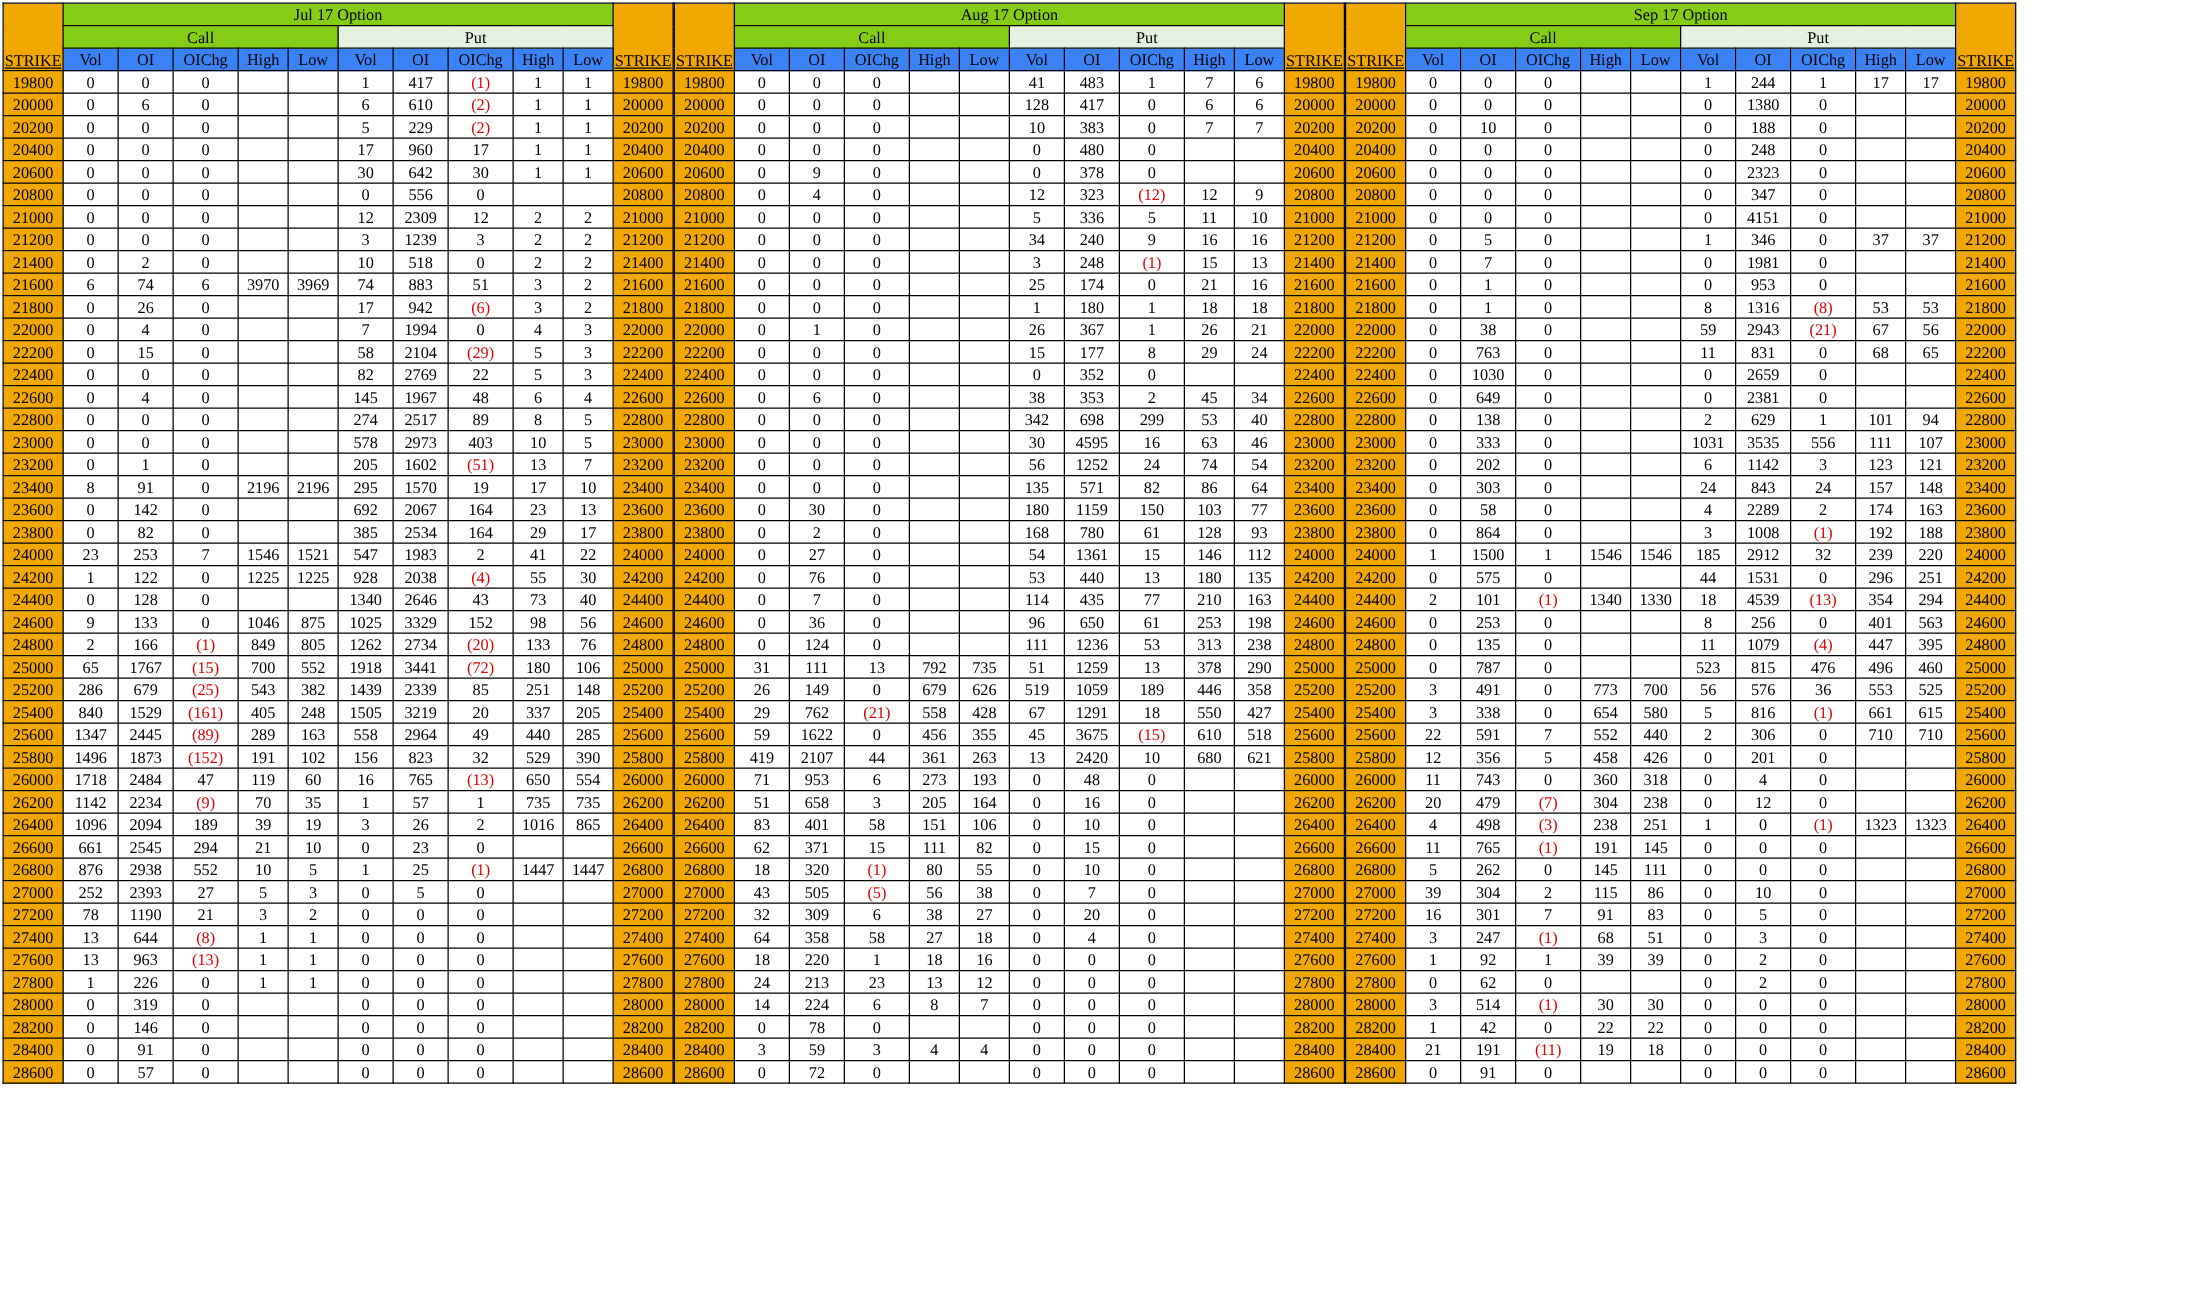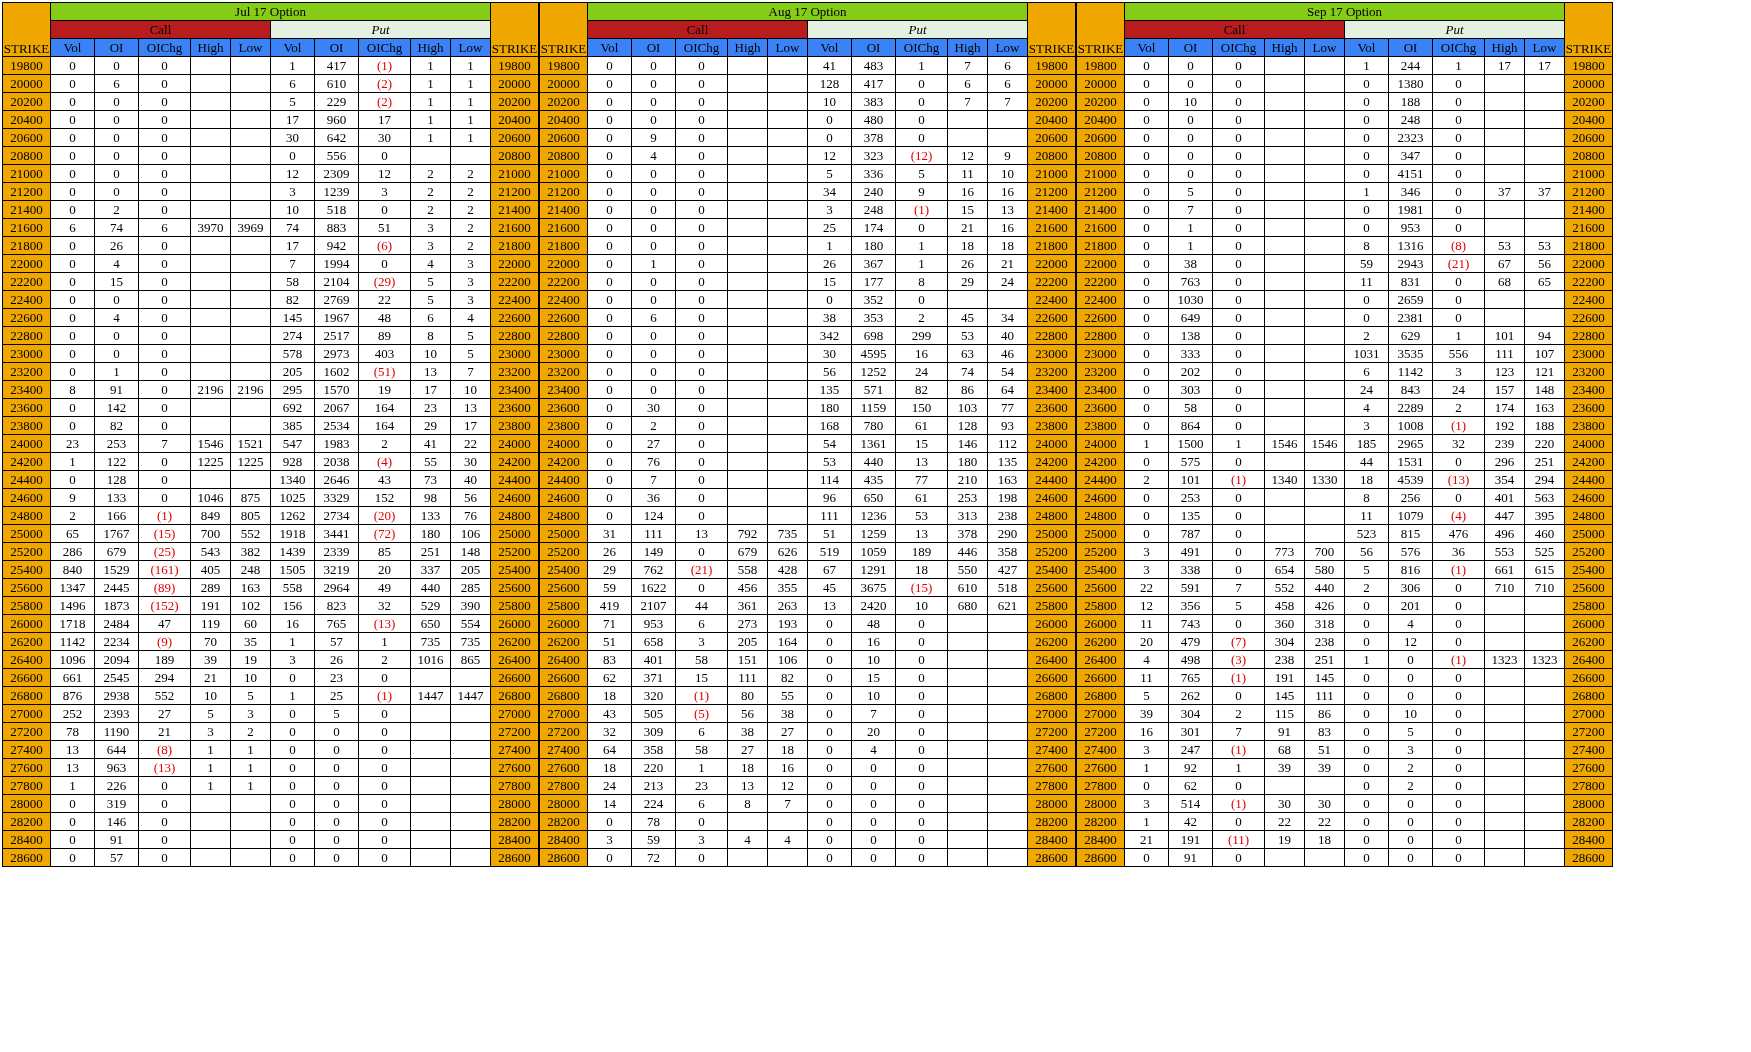--- a/index.html
+++ b/index.html
@@ -1,24 +1,24 @@
 <!DOCTYPE html>
 <html><head>
 <meta charset="utf-8">
 <style>
   html,body{margin:0;padding:0;background:#ffffff;}
   body{font-family:"Liberation Serif", serif;}
   .sheet{width:1751px;height:1052px;overflow:hidden;box-sizing:border-box;padding:2px 0 0 2px;}
   table.opt{border-collapse:collapse;table-layout:fixed;}
   table.opt td,table.opt th{border:1px solid #000;padding:0;margin:0;text-align:center;font-size:13px;line-height:14px;height:17px;font-weight:normal;}
   .hdr-title{background:#84cc16;font-size:13px;height:19px;}
-  .hdr-call{background:#b91c1c;font-size:13px;height:17px;}
-  .hdr-put{background:#e4f0e0;font-size:13px;height:17px;font-style:italic;}
+  .hdr-call{background:#84cc16;font-size:13px;height:17px;}
+  .hdr-put{background:#e4f0e0;font-size:13px;height:17px;}
   .hdr-sub{background:#3b82f6;font-size:12px;height:17px;font-weight:bold;}
-  .strike-head{background:#f0a800;font-weight:bold;font-size:12px;vertical-align:bottom;}
+  .strike-head{background:#f0a800;font-weight:bold;font-size:12px;vertical-align:bottom;text-decoration:underline;}
   .strike-cell{background:#f0a800;font-size:12px;text-align:center;}
   .neg{color:#e00000;}
   .wrap{display:flex;flex-direction:row;align-items:flex-start;}
   .blk{margin-right:0px;}
   .num{font-size:12.5px;}
 </style>
 </head>
 <body>
 
 <div class="sheet">
@@ -1704,21 +1704,21 @@
               <td class="strike-cell">23800</td>
             </tr>
             <tr>
               <td class="strike-cell">24000</td>
               <td class="num">1</td>
               <td class="num">1500</td>
               <td class="num">1</td>
               <td class="num">1546</td>
               <td class="num">1546</td>
               <td class="num">185</td>
-              <td class="num">2965</td>
+              <td class="num">2912</td>
               <td class="num">32</td>
               <td class="num">239</td>
               <td class="num">220</td>
               <td class="strike-cell">24000</td>
             </tr>
             <tr>
               <td class="strike-cell">24200</td>
               <td class="num">0</td>
               <td class="num">575</td>
               <td class="num">0</td>

